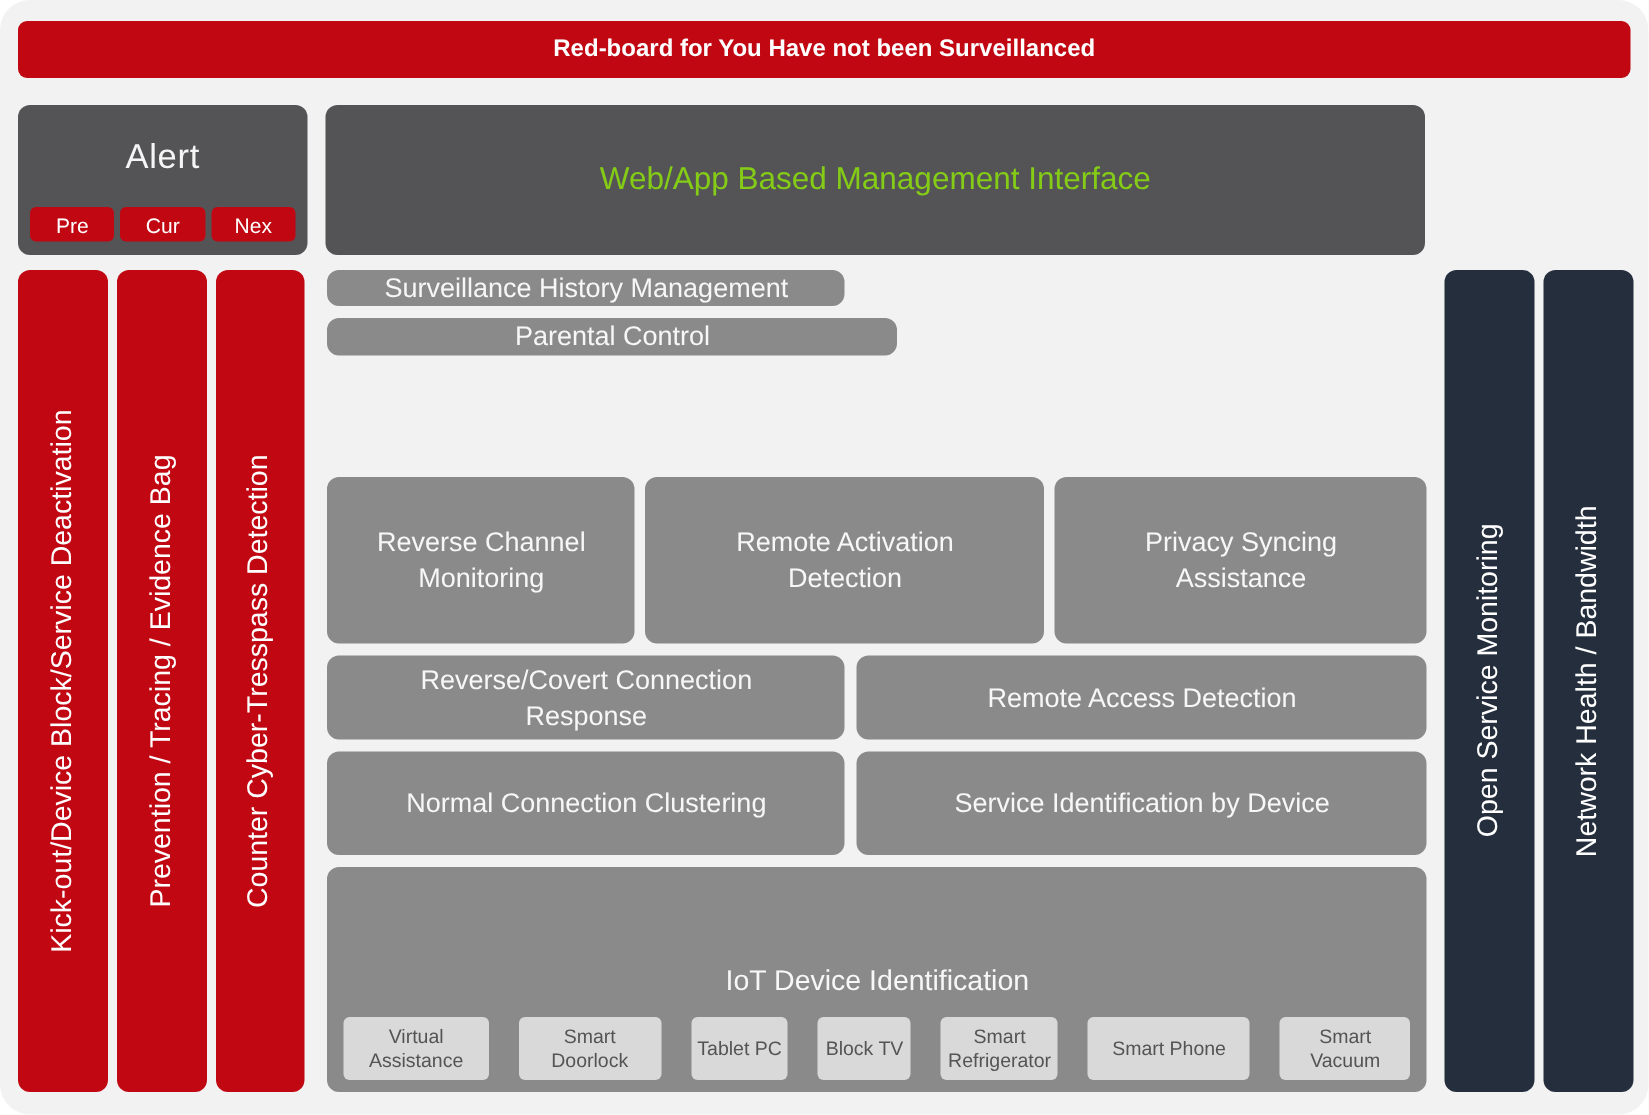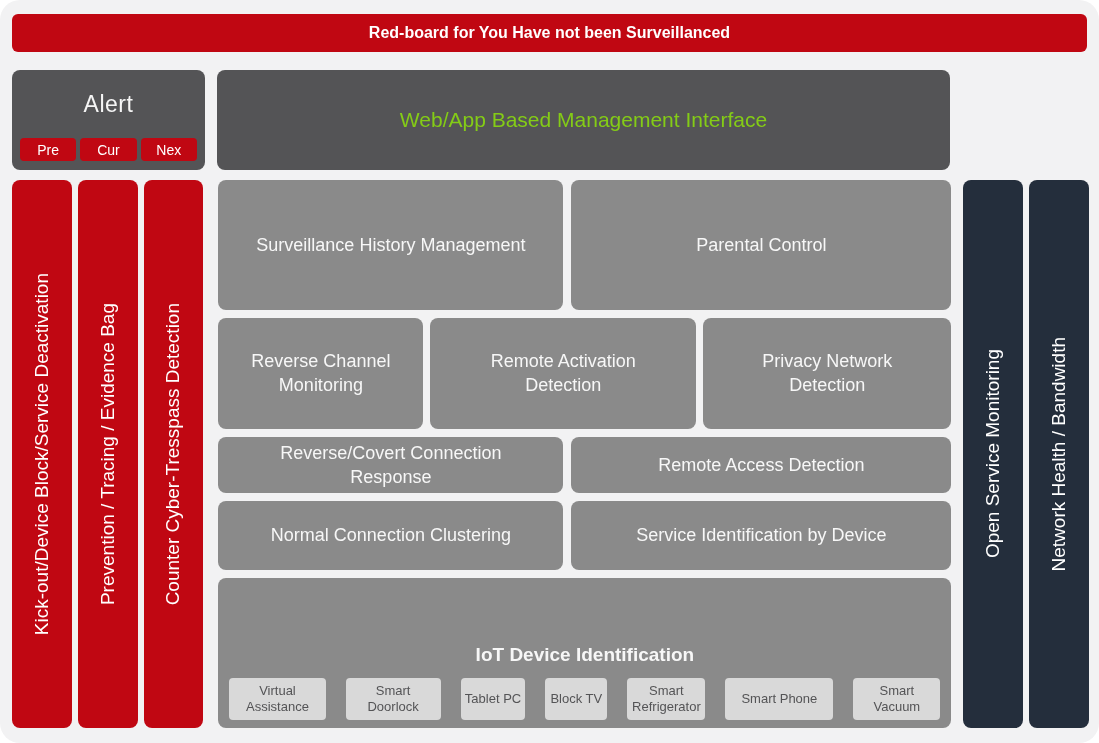--- a/index.html
+++ b/index.html
@@ -78,40 +78,40 @@
     width: 733px; margin-left: 15px; margin-right: 12px;
     display: flex; flex-direction: column; gap: 8px;
   }
   .mrow { display: flex; gap: 8px; }
   .block {
     background: #8a8a8a; border-radius: 8px;
     display: flex; align-items: center; justify-content: center;
     color: #f7f7f7; font-size: 18px; text-align: center;
     line-height: 1.35;
   }
-  .row1 { height: 138px; }
+  .row1 { height: 138px; flex-direction: column; }
   .row2 { height: 118px; gap: 7px; }
   .row3 { height: 59px; }
   .row4 { height: 74px; }
   .b-left  { width: 345px; }
   .b-right { width: 380px; }
   .b-r2a { width: 209px; }
   .b-r2b { width: 271px; }
   .b-r2c { width: 253px; }
   .wrap190 { max-width: 190px; display: inline-block; }
   .wrap270 { max-width: 270px; display: inline-block; }
   
   .iot {
     height: 159px; width: 733px;
     background: #8a8a8a; border-radius: 8px;
     display: flex; flex-direction: column;
   }
   .iot-title {
     flex: 1; display: flex; align-items: flex-end; justify-content: center;
-    color: #f7f7f7; font-size: 19px; padding-bottom: 12px; font-weight: bold;
+    color: #f7f7f7; font-size: 19px; padding-bottom: 12px;
   }
   .iot-devices {
     display: flex; gap: 20px; justify-content: center;
     padding: 0 11px 8px 11px;
   }
   .device {
     height: 42px; background: #d9d9d9; border-radius: 4px;
     display: flex; align-items: center; justify-content: center;
     color: #545456; font-size: 13px; text-align: center; line-height: 1.25;
     padding: 0 4px;
@@ -163,21 +163,21 @@
       </div>
 
       <div class="mrow row2">
         <div class="block b-r2a">
           <span class="wrap190">Reverse Channel Monitoring</span>
         </div>
         <div class="block b-r2b">
           <span class="wrap190">Remote Activation Detection</span>
         </div>
         <div class="block b-r2c">
-          <span class="wrap190">Privacy Network Detection</span>
+          <span class="wrap190">Privacy Syncing Assistance</span>
         </div>
       </div>
 
       <div class="mrow row3">
         <div class="block b-left">
           <span class="wrap270">Reverse/Covert Connection Response</span>
         </div>
         <div class="block b-right">Remote Access Detection</div>
       </div>
 

